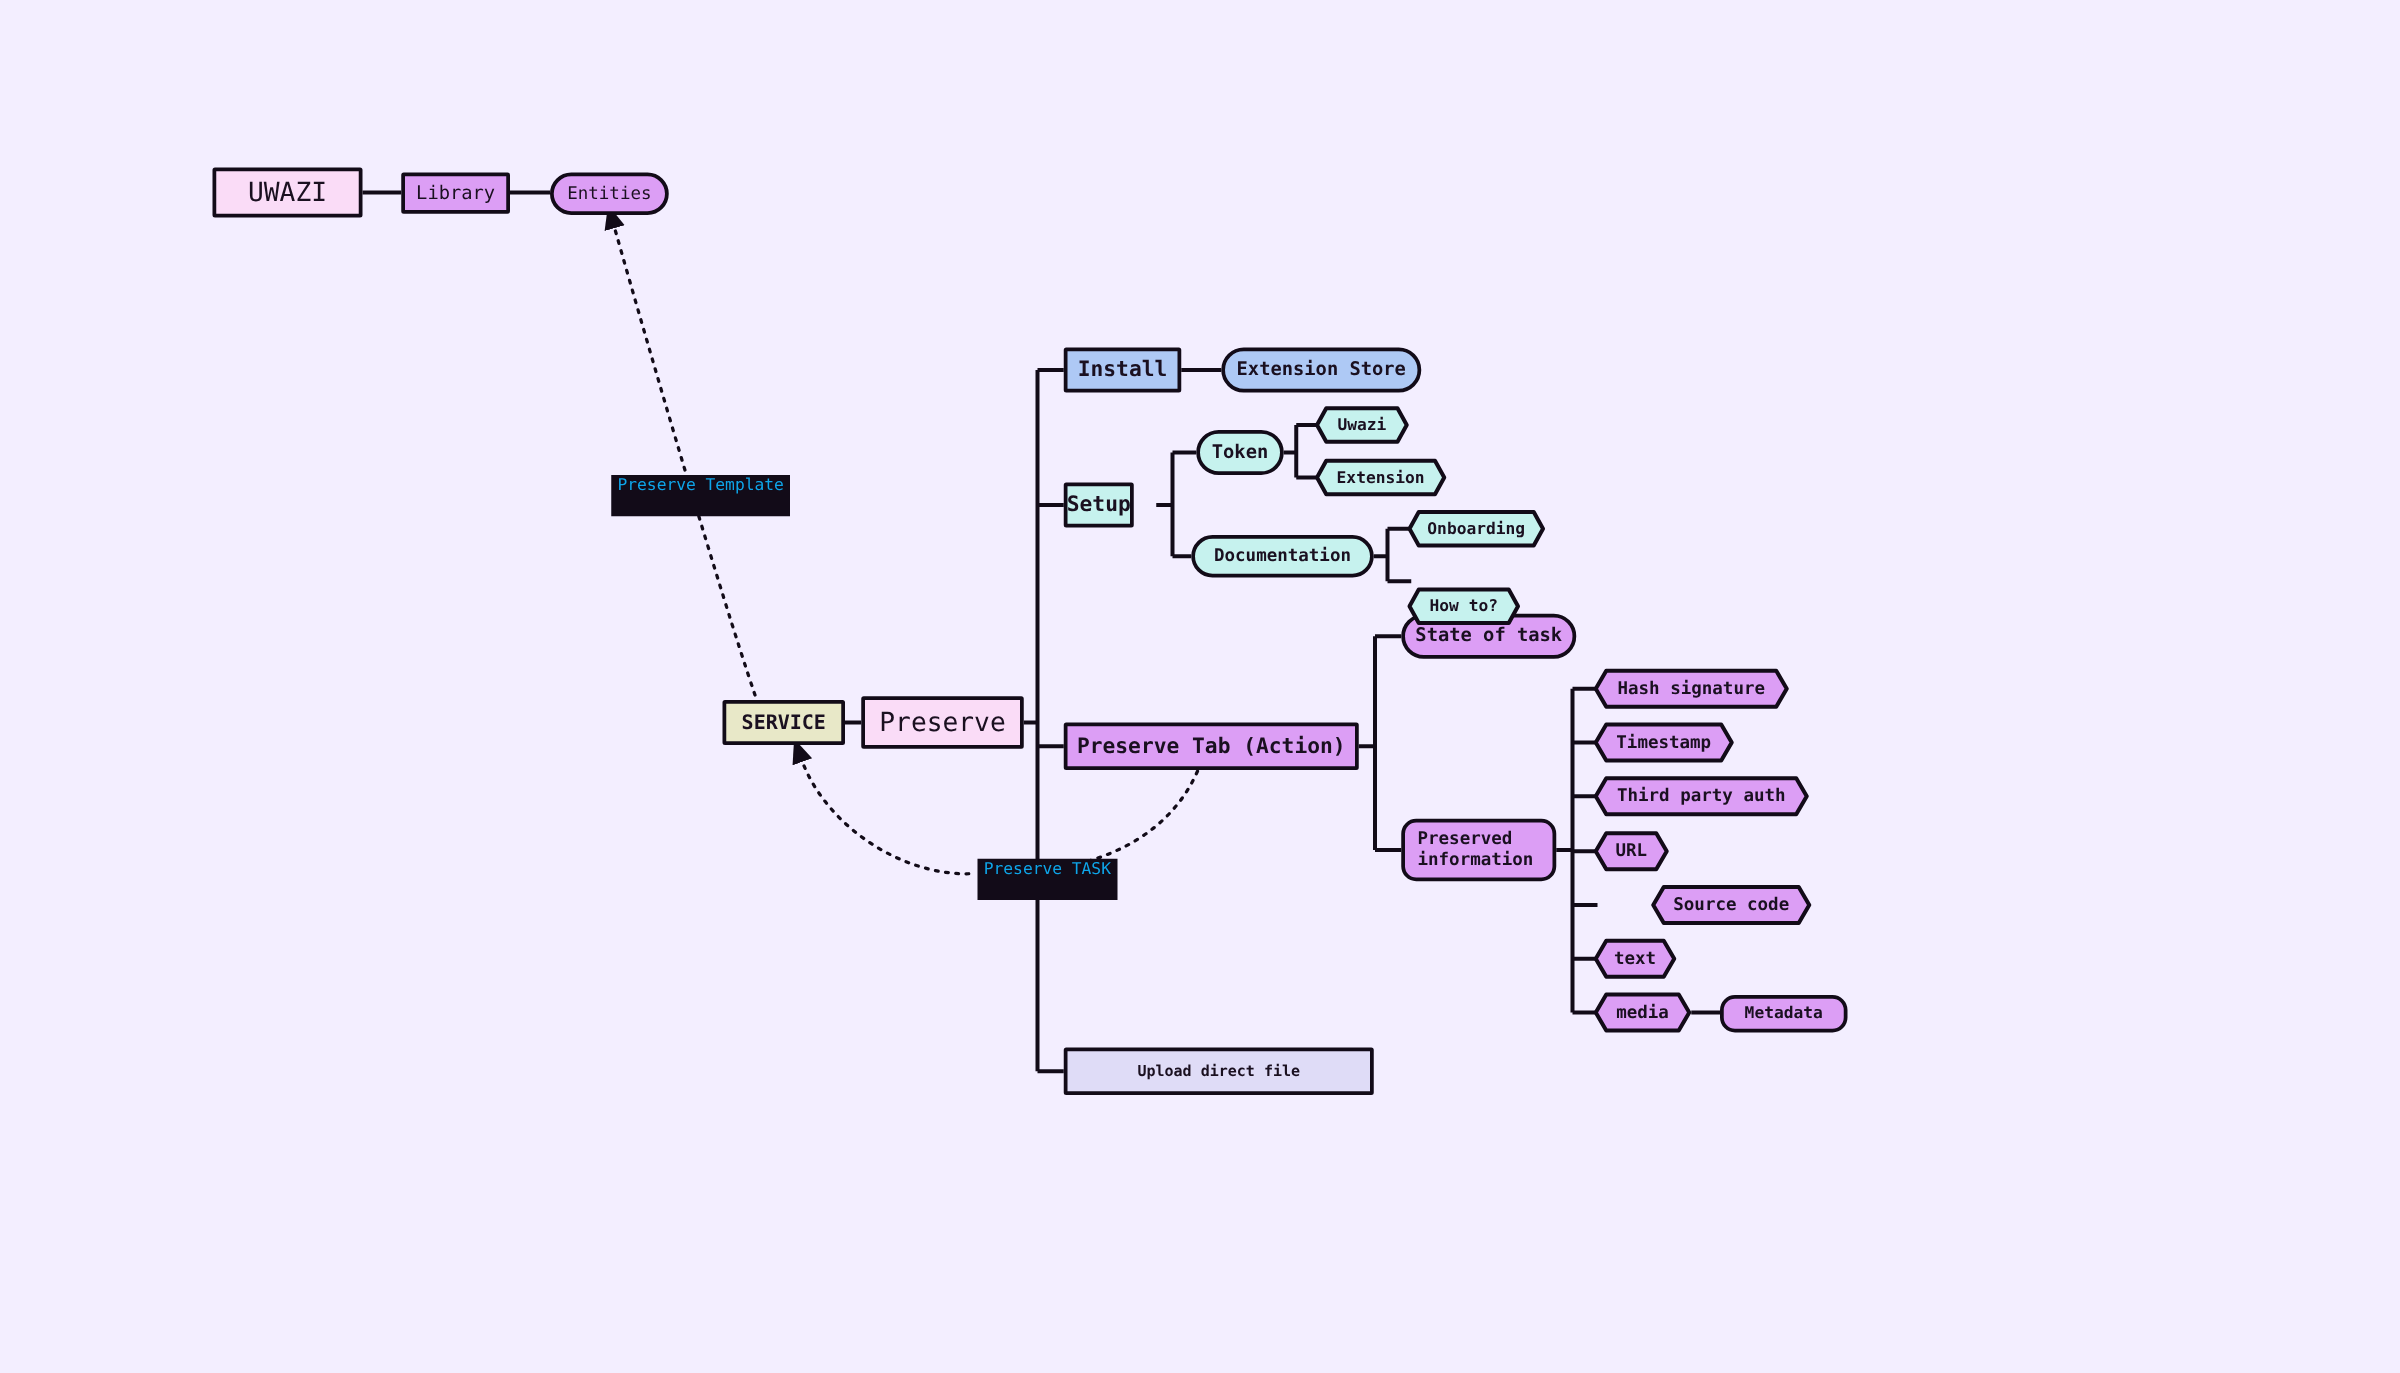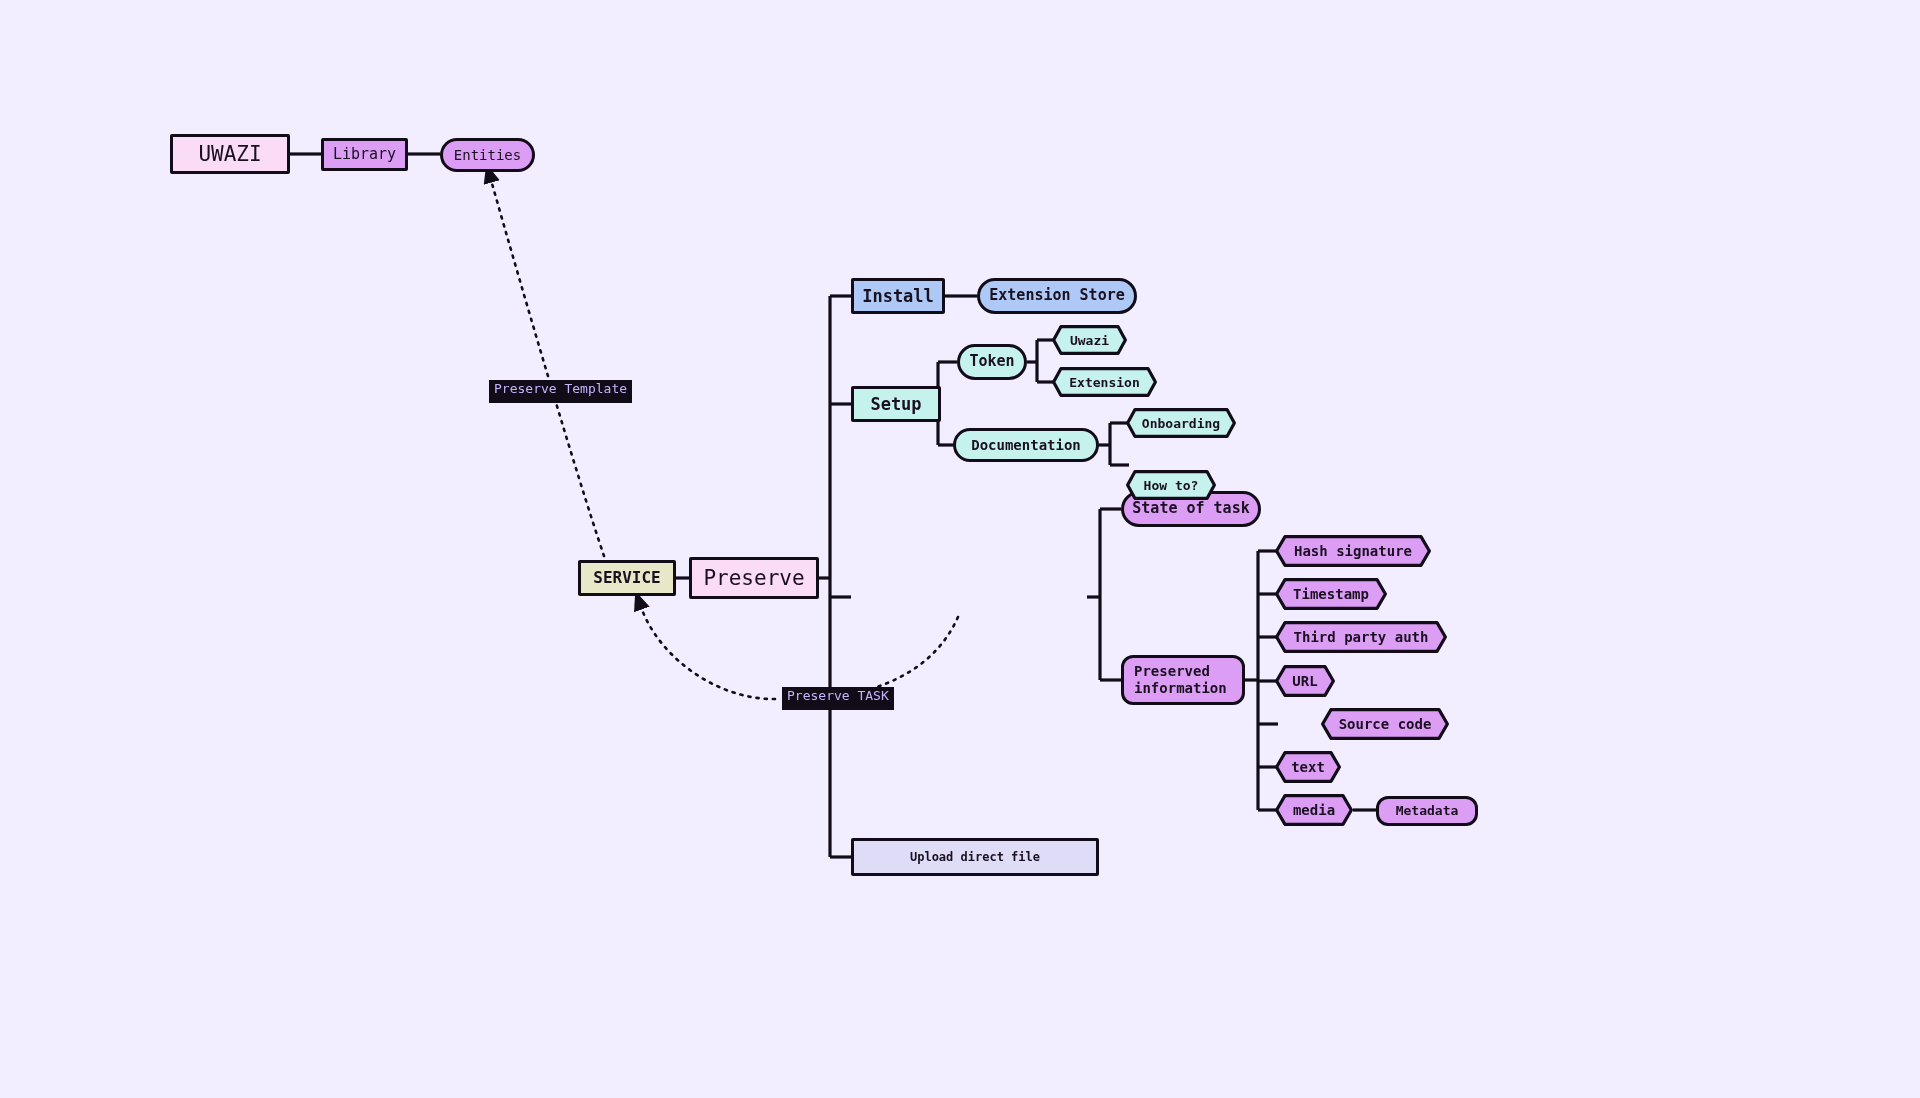--- a/index.html
+++ b/index.html
@@ -46,24 +46,24 @@
     border: 3px solid #120b18;
     border-radius: 999px;
   }
   .roundsq {
     border: 3px solid #120b18;
     border-radius: 12px;
   }
   .edge-label {
     position: absolute;
     background: #120b18;
-    color: #c4b5fd;
+    color: #0ea5e9;
     font-family: "DejaVu Sans Mono", monospace;
     font-size: 13px;
-    padding: 2px 5px 7px 5px;
+    padding: 2px 5px 17px 5px;
     letter-spacing: 0px;
     white-space: pre;
     line-height: 1.1;
     z-index: 20;
     text-align: right;
   }
   .hexwrap {
     position: absolute;
   }
   .hexwrap svg {
@@ -181,32 +181,35 @@
   </div>
 
   <div class="node rect" style="left:851px; top:278px; width:94px; height:36px; background:#aec9f5; font-size:17px; font-weight:bold;">
     <span>Install</span>
   </div>
 
   <div class="node round" style="left:977px; top:278px; width:160px; height:36px; background:#aec9f5; font-size:15px; font-weight:bold;">
     <span>Extension Store</span>
   </div>
 
-  <div class="node rect" style="left:851px; top:386px; width:90px; height:36px; background:#c6f2ee; font-size:17px; font-weight:bold;">
+  <div class="node rect" style="left:851px; top:386px; width:56px; height:36px; background:#c6f2ee; font-size:17px; font-weight:bold;">
     <span>Setup</span>
   </div>
 
   <div class="node round" style="left:957px; top:344px; width:70px; height:36px; background:#c6f2ee; font-size:15px; font-weight:bold;">
     <span>Token</span>
   </div>
 
   <div class="node round" style="left:953px; top:428px; width:146px; height:34px; background:#c6f2ee; font-size:14px; font-weight:bold;">
     <span>Documentation</span>
   </div>
 
+  <div class="node rect" style="left:851px; top:578px; width:236px; height:38px; background:#dc9ef5; font-size:17px; font-weight:bold;">
+    <span>Preserve Tab (Action)</span>
+  </div>
 
   <div class="node round" style="left:1121px; top:491px; width:140px; height:36px; background:#dc9ef5; font-size:15px; font-weight:bold;">
     <span>State of task</span>
   </div>
 
   <div class="node roundsq" style="left:1121px; top:655px; width:124px; height:50px; background:#dc9ef5; font-size:14px; font-weight:bold; justify-content:flex-start; padding-left:10px; text-align:left;">
     <span>Preserved
 information</span>
   </div>
 

